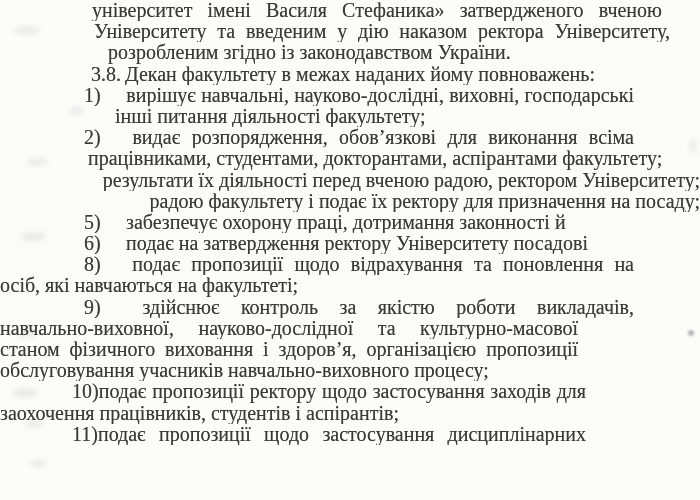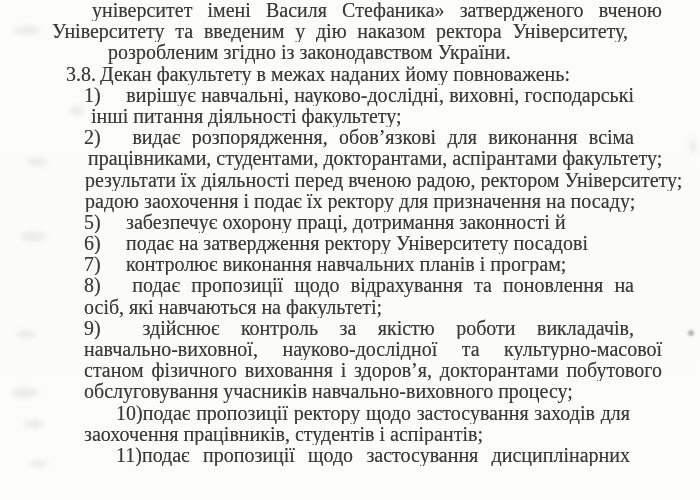--- a/index.html
+++ b/index.html
@@ -39,32 +39,32 @@
   .just {
     text-align: justify;
     text-align-last: justify;
   }
   .marker {
     display: inline-block;
     vertical-align: baseline;
   }
   
   .intro1  { margin-left: 92px;  width: 570px; }
-  .intro2  { margin-left: 52px;  width: 576px; }
+  .intro2  { margin-left: 94px;  width: 576px; }
   .intro3  { margin-left: 108px;  }
-  .section { margin-left: 66px;  }
+  .section { margin-left: 91px;  }
   .section .marker { width: 29px; }
   .num     { margin-left: 84px; width: 550px; }
   .num  .marker { width: 37px; }
-  .num2    { margin-left: 116px; width: 514px; }
+  .num2    { margin-left: 72px; width: 514px; }
   .num2 .marker { width: auto; }
-  .cont    { margin-left: 84px;  width: 578px; }
-  .contA   { margin-left: 91px; }
+  .cont    {  width: 578px; }
+  .contA   { margin-left: 115px; }
   .contB   { margin-left: 88px; font-family: Liberation Serif, serif;  }
-  .contC   { margin-left: 85px;  }
+  .contC   { margin-left: 85px; text-align: right;  }
   
   .smudge {
     position: absolute;
     background: #9aa0a6;
     border-radius: 50%;
     filter: blur(2.5px);
     opacity: 0.17;
   }
   .speck {
     position: absolute;
@@ -93,27 +93,26 @@
   <div class="textblock">
       <div class="line intro1 just">університет імені Василя Стефаника» затвердженого вченою радою</div>
       <div class="line intro2 just">Університету та введеним у дію наказом ректора Університету,</div>
       <div class="line intro3">розробленим згідно із законодавством України.</div>
       <div class="line section"><span class="marker">3.8.</span> Декан факультету в межах наданих йому повноважень:</div>
       <div class="line num just"><span class="marker">1)</span> вирішує навчальні, науково-дослідні, виховні, господарські та</div>
       <div class="line contA">інші питання діяльності факультету;</div>
       <div class="line num just"><span class="marker">2)</span> видає розпорядження, обов’язкові для виконання всіма</div>
       <div class="line contB">працівниками, студентами, докторантами, аспірантами факультету;</div>
       <div class="line contC">результати їх діяльності перед вченою радою, ректором Університету;</div>
-      <div class="line contC">радою заохочення і подає їх ректору для призначення на посаду;</div>
+      <div class="line contC">радою факультету і подає їх ректору для призначення на посаду;</div>
       <div class="line num"><span class="marker">5)</span> забезпечує охорону праці, дотримання законності й порядку;</div>
       <div class="line num"><span class="marker">6)</span> подає на затвердження ректору Університету посадові інструкції;</div>
-      <div class="line num"><span class="marker">7)</span> контролює виконання навчальних планів і програм;</div>
       <div class="line num just"><span class="marker">8)</span> подає пропозиції щодо відрахування та поновлення на навчання</div>
       <div class="line cont">осіб, які навчаються на факультеті;</div>
       <div class="line num just"><span class="marker">9)</span> здійснює контроль за якістю роботи викладачів, організацією</div>
       <div class="line cont just">навчально-виховної, науково-дослідної та культурно-масової роботи,</div>
-      <div class="line cont just">станом фізичного виховання і здоров’я, докторантами побутового</div>
+      <div class="line cont just">станом фізичного виховання і здоров’я, організацією пропозиції</div>
       <div class="line cont">обслуговування учасників навчально-виховного процесу;</div>
       <div class="line num2 just"><span class="marker">10)</span>подає пропозиції ректору щодо застосування заходів для</div>
       <div class="line cont">заохочення працівників, студентів і аспірантів;</div>
       <div class="line num2 just"><span class="marker">11)</span>подає пропозиції щодо застосування дисциплінарних стягнень до</div>
     </div>
 </div>
 
 </body></html>

